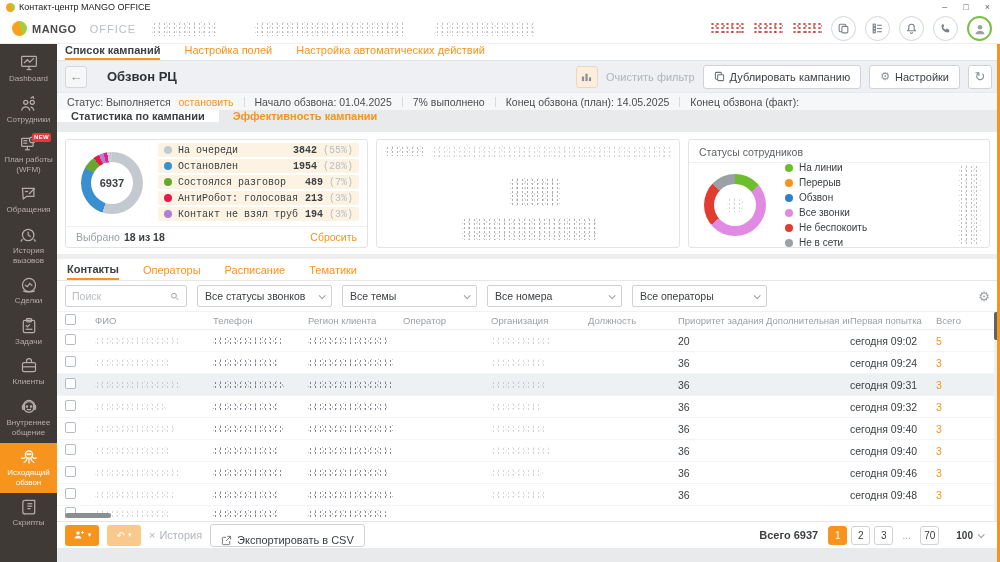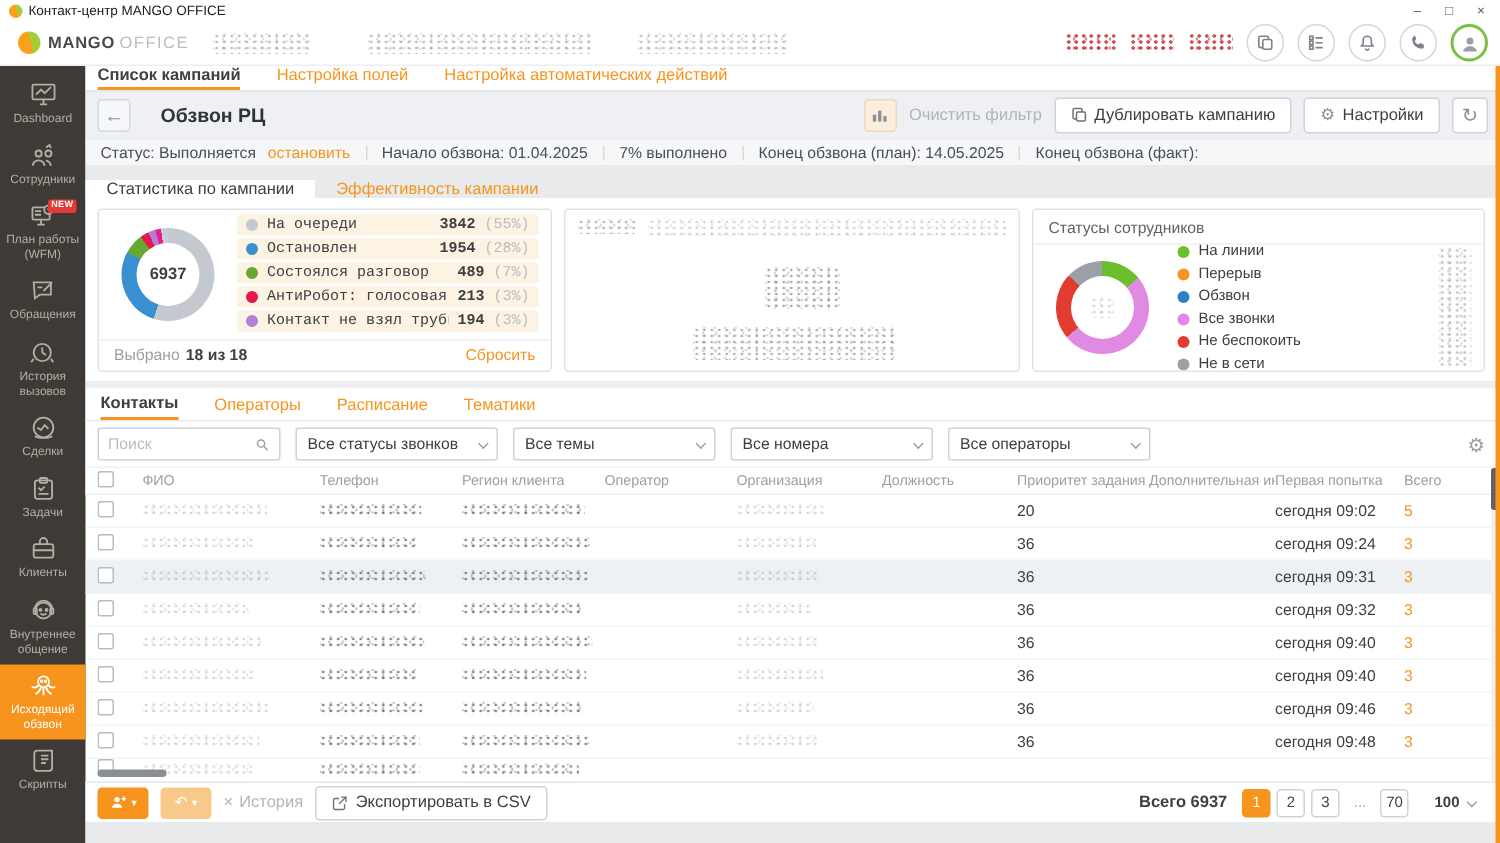--- a/index.html
+++ b/index.html
@@ -12,21 +12,21 @@
   .appdot { width:9px; height:9px; border-radius:50%; background:linear-gradient(75deg,#f9a11b 58%,#a6ce39 58%); margin-right:4px; }
   .wctrl { margin-left:auto; display:flex; gap:16px; color:#5f6368; font-size:9px; padding-right:4px; }
   .wctrl span { cursor:default; }
 
   
   .header { height:30px; display:flex; align-items:center; background:#fff; padding:0 8px 0 12px; border-bottom:1px solid #eceef0; }
   .logo { display:flex; align-items:center; gap:5px; }
   .logoball { width:15px; height:15px; border-radius:50%; background:linear-gradient(75deg,#f9a11b 55%,#a6ce39 56%); }
   .logoname { font-size:11px; font-weight:bold; letter-spacing:.5px; color:#4a4a4a; }
   .logoname b { color:#4a4a4a; }
-  .logoname .suffix { font-weight:normal; color:#b9bdc2; margin-left:3px; letter-spacing:1px; }
+  .logoname .suffix { font-weight:normal; color:#b9bdc2; margin-left:13px; letter-spacing:1px; }
   .hdr-scr { height:14px; border-radius:3px; }
   .hdr-icons { margin-left:auto; display:flex; align-items:center; gap:9px; }
   .cicon { width:25px; height:25px; border:1px solid #d3d7da; border-radius:50%; display:grid; place-items:center; color:#7b828a; background:#fff; cursor:pointer; }
   .cicon.avatar { border:2px solid #7ac143; color:#9aa0a6; }
 
   
   .scr { display:inline-block;
     background-image:
       radial-gradient(circle, rgba(55,58,66,.6) .8px, transparent 1.1px),
       radial-gradient(circle, rgba(130,105,80,.45) .7px, transparent 1px),
@@ -65,21 +65,21 @@
   .ghostbtn { color:#b0b5ba; font-size:11px; background:none; border:none; cursor:default; }
   .btn { display:inline-flex; align-items:center; gap:5px; height:24px; padding:0 10px; border:1px solid #cfd3d7; border-radius:3px; background:#fff; font-size:11px; color:#3c4043; cursor:pointer; }
   .iconbtn { width:24px; padding:0; justify-content:center; color:#8a9097; font-size:13px; }
 
   
   .statusbar { height:18px; background:#f6f7f8; border-top:1px solid #e7eaec; display:flex; align-items:center; font-size:10.5px; color:#4a4e52; padding-left:10px; }
   .statusbar .sep { width:1px; height:10px; background:#d8dbde; margin:0 10px; }
   .stop-link { color:#f7941e; margin-left:5px; cursor:pointer; }
 
   
-  .stattabs { height:22px; background:#e8eaec; display:flex; align-items:flex-end; font-size:11px; }
+  .stattabs { height:22px; background:#e8eaec; display:flex; align-items:flex-start; font-size:11px;font-weight:bold; }
   .stattab { display:flex; align-items:center; padding:0 14px; color:#f7941e; cursor:pointer; }
   .stattab.active { background:#fff; color:#3c4043; }
 
   
   .panels { height:122px; background:#fff; display:flex; gap:8px; padding:7px 10px 6px 8px; }
   .card { border:1px solid #e1e4e7; border-radius:3px; background:#fff; position:relative; overflow:hidden; }
   .card1 { width:303px; display:flex; flex-direction:column; }
   .card2 { flex:1; }
   .card3 { width:302px; display:flex; flex-direction:column; }
   .card-title { font-size:10.5px; color:#5f6368; padding:6px 10px 4px; border-bottom:1px solid #eef0f2; }
@@ -135,21 +135,21 @@
   .vscroll { position:absolute; right:1px; top:0; width:5px; height:100%; background:#f1f2f3; }
   .vthumb { position:absolute; top:0; right:0; width:5px; height:28px; background:#5f6368; border-radius:2px; }
   .hthumb { position:absolute; left:8px; bottom:3px; width:46px; height:5px; background:#8a8f94; border-radius:3px; }
 
   
   .footer { height:27px; background:#fff; border-top:1px solid #e4e6e8; display:flex; align-items:center; gap:8px; padding:0 10px 0 8px; }
   .obtn { height:21px; width:34px; border-radius:3px; background:#f7941e; color:#fff; display:inline-flex; align-items:center; justify-content:center; gap:3px; cursor:pointer; font-size:10px; border:none; }
   .obtn.dis { background:#f9c98c; cursor:default; }
   .obtn .car { font-size:7px; }
   .txtbtn { color:#b0b5ba; font-size:11px; display:inline-flex; align-items:center; gap:4px; cursor:default; }
-  .exportbtn { display:inline-flex; align-items:center; gap:5px; height:23px; padding:0 10px; border:1px solid #cfd3d7; border-radius:3px; font-size:11px; color:#3c4043; background:#fff; cursor:pointer; }
+  .exportbtn { display:inline-flex; align-items:flex-end; gap:5px; height:23px; padding:0 10px; border:1px solid #cfd3d7; border-radius:3px; font-size:11px; color:#3c4043; background:#fff; cursor:pointer; }
   .f-right { margin-left:auto; display:flex; align-items:center; gap:10px; }
   .f-total { font-size:11px; color:#3c4043; font-weight:bold; }
   .pages { display:flex; gap:4px; align-items:center; }
   .pg { min-width:19px; height:19px; border:1px solid #cfd3d7; border-radius:3px; background:#fff; display:grid; place-items:center; font-size:10px; color:#3c4043; cursor:pointer; padding:0 3px; }
   .pg.active { background:#f7941e; border-color:#f7941e; color:#fff; }
   .pg.dots { border:none; color:#9aa0a6; cursor:default; }
   .psize { display:inline-flex; align-items:center; gap:5px; height:19px; padding:0 7px; font-size:10px; color:#3c4043; cursor:pointer; }
   .graystrip { height:14px; background:#e9eaeb; }
   .right-strip { position:absolute; right:0; top:44px; width:3px; height:518px; background:#f7941e; z-index:6; }
 </style>

